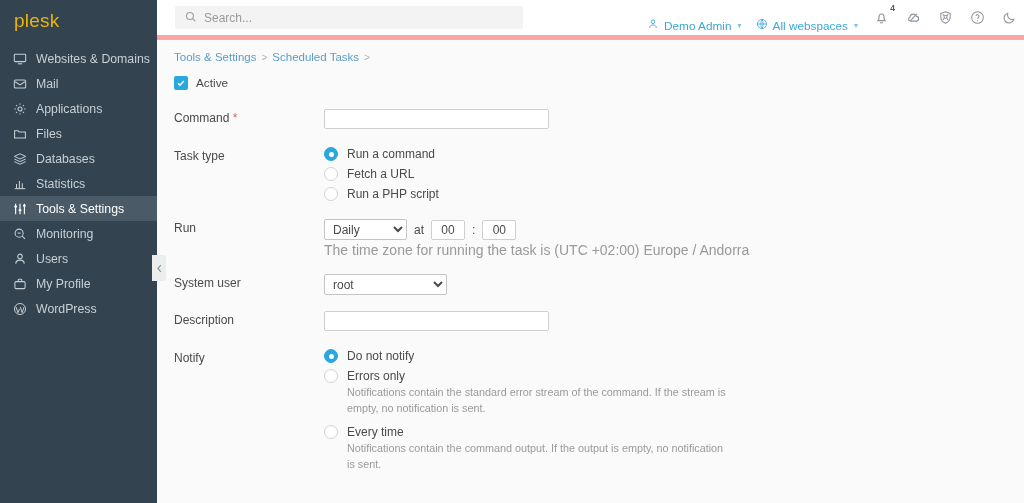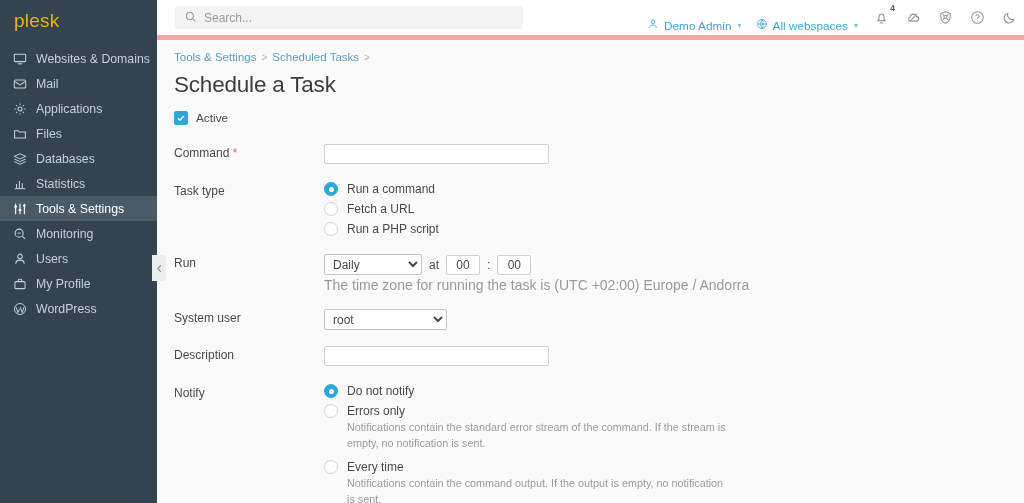--- a/index.html
+++ b/index.html
@@ -137,21 +137,21 @@
     width: 225px; height: 20px; border: 1px solid #cfcfcf;
     background: #fff; border-radius: 2px; outline: none;
     font-family: "Liberation Sans", sans-serif; font-size: 12px;
     color: #4a4a4a; padding: 0 5px;
   }
   .sel {
     height: 21px; border: 1px solid #c4c4c4; background: #fff;
     border-radius: 2px; font-family: "Liberation Sans", sans-serif;
     font-size: 12px; color: #4a4a4a; padding: 0 4px; outline: none; cursor: pointer;
   }
-  .sel-run { width: 98px; }
+  .sel-run { width: 83px; }
   .sel-user { width: 123px; }
   .time-in {
     width: 34px; height: 20px; border: 1px solid #cfcfcf; background: #fff;
     border-radius: 2px; outline: none; text-align: center;
     font-family: "Liberation Sans", sans-serif; font-size: 12px; color: #4a4a4a;
   }
   .inline { display: flex; align-items: center; gap: 7px; }
   .at-lbl, .colon { font-size: 12px; color: #4a4a4a; }
   .hint { font-size: 14px; color: #999999; margin-top: 2px; }
   .sub-hint {
@@ -372,21 +372,20 @@
 
     <div class="crumbs">
       <a>Tools &amp; Settings</a>
       <span class="crumb-sep">&gt;</span>
       <a>Scheduled Tasks</a>
       <span class="crumb-sep">&gt;</span>
     </div>
 
     <main class="content">
 
-      <h1 class="page-title">Schedule a Task</h1>
 
       <div class="active-row">
         <span class="cb">
           <svg viewBox="0 0 12 12" fill="none" stroke="#ffffff" stroke-width="1.8">
             <path d="M2.4 6.2l2.3 2.4 4.8-5"></path>
           </svg>
         </span>
         <span class="cb-label">Active</span>
       </div>
 

